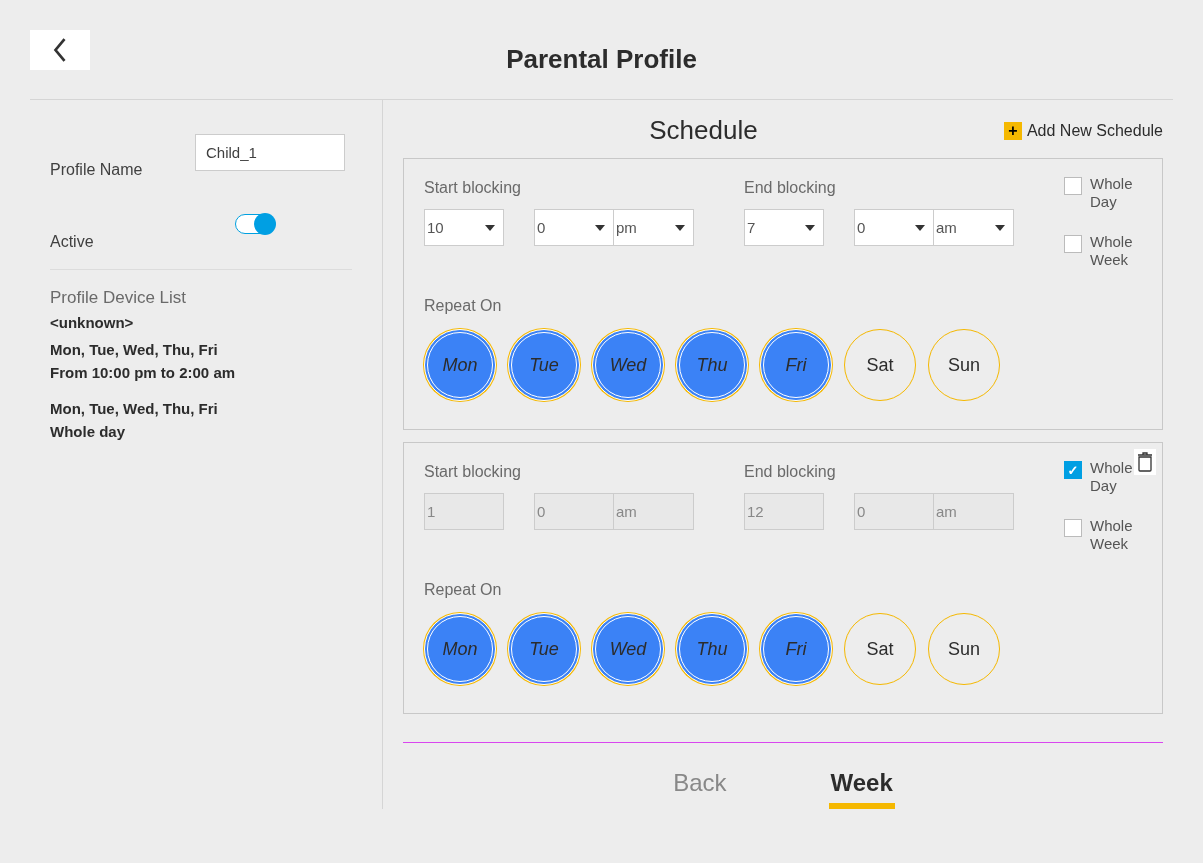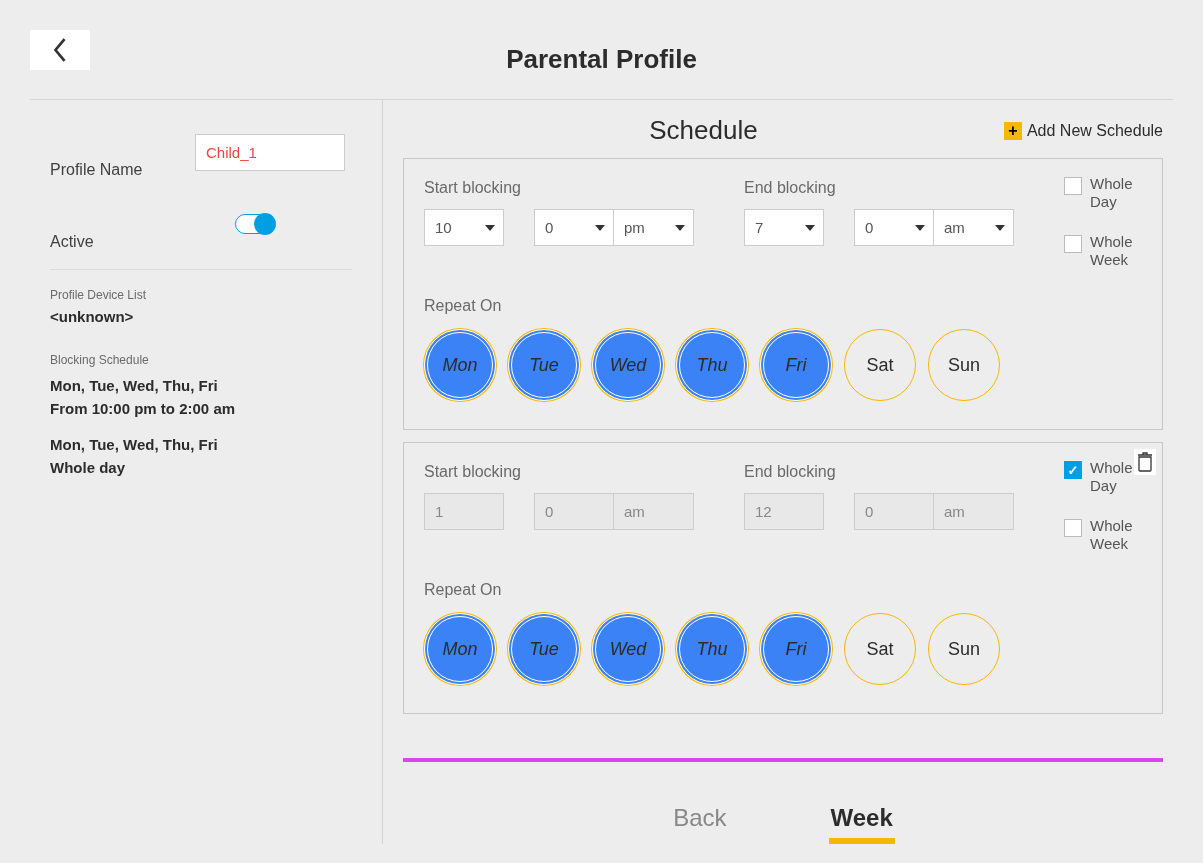--- a/index.html
+++ b/index.html
@@ -68,21 +68,21 @@
     color: #404040;
     width: 145px;
     margin-top: 36px;
   }
   .input {
     width: 150px;
     height: 37px;
     border: 1px solid #ccc;
     padding: 0 10px;
     font-size: 15px;
-    color: #ef4444;
+    color: #404040;
     background: #fff;
   }
   .toggle {
     position: relative;
     width: 40px;
     height: 20px;
     border-radius: 10px;
     background: #fff;
     border: 1px solid #00a0e0;
     cursor: pointer;
@@ -91,21 +91,21 @@
   .toggle .knob {
     position: absolute;
     right: -2px;
     top: -2px;
     width: 22px;
     height: 22px;
     background: #009fe3;
     border-radius: 50%;
   }
   .section-label {
-    font-size: 12px;
+    font-size: 17px;
     color: #6a6a6a;
     margin-top: 18px;
     margin-bottom: 6px;
   }
   .hr {
     border: none;
     border-top: 1px solid #dcdcdc;
     margin: 6px 0 10px 0;
   }
   .bold { font-weight: 700; color: #2c2c2c; }
@@ -166,21 +166,21 @@
     display: flex;
   }
   .sel {
     height: 37px;
     border: 1px solid #ccc;
     background: #fff;
     font-size: 15px;
     color: #555;
     display: flex;
     align-items: center;
-    padding: 0 10px;
+    padding: 0 2px;
     position: relative;
     cursor: pointer;
   }
   .sel.disabled {
     background: #e8e8e8;
     cursor: default;
   }
   .sel .caret {
     position: absolute;
     right: 8px;
@@ -272,23 +272,23 @@
     cursor: pointer;
     display: flex;
     align-items: center;
     justify-content: center;
   }
   .trash svg { width: 16px; height: 20px; }
   .footer {
     display: flex;
     justify-content: center;
     gap: 100px;
-    margin-top: 44px;
-    padding-top: 36px;
-    border-top: 4px solid #d946ef;
+    margin-top: 28px;
+    padding-top: 20px;
+    border-top: 1px solid #d946ef;
   }
   .footer-btn {
     font-size: 24px;
     color: #888;
     cursor: pointer;
     padding: 6px 2px;
   }
   .footer-btn.save {
     font-weight: 700;
     color: #2c2c2c;
@@ -319,21 +319,20 @@
       <div class="row">
         <div class="label">Active</div>
         <div class="toggle">
           <div class="knob"></div>
         </div>
       </div>
       <hr class="hr">
       <div class="section-label">Profile Device List</div>
       <div class="bold" style="font-size:15px;">&lt;unknown&gt;</div>
 
-      <div class="section-label" style="margin-top:28px;">Blocking Schedule</div>
       <div class="block-entry">
         <div class="bold">Mon, Tue, Wed, Thu, Fri</div>
         <div class="bold">From 10:00 pm to 2:00 am</div>
       </div>
       <div class="block-entry" style="margin-top:14px;">
         <div class="bold">Mon, Tue, Wed, Thu, Fri</div>
         <div class="bold">Whole day</div>
       </div>
     </div>
 

